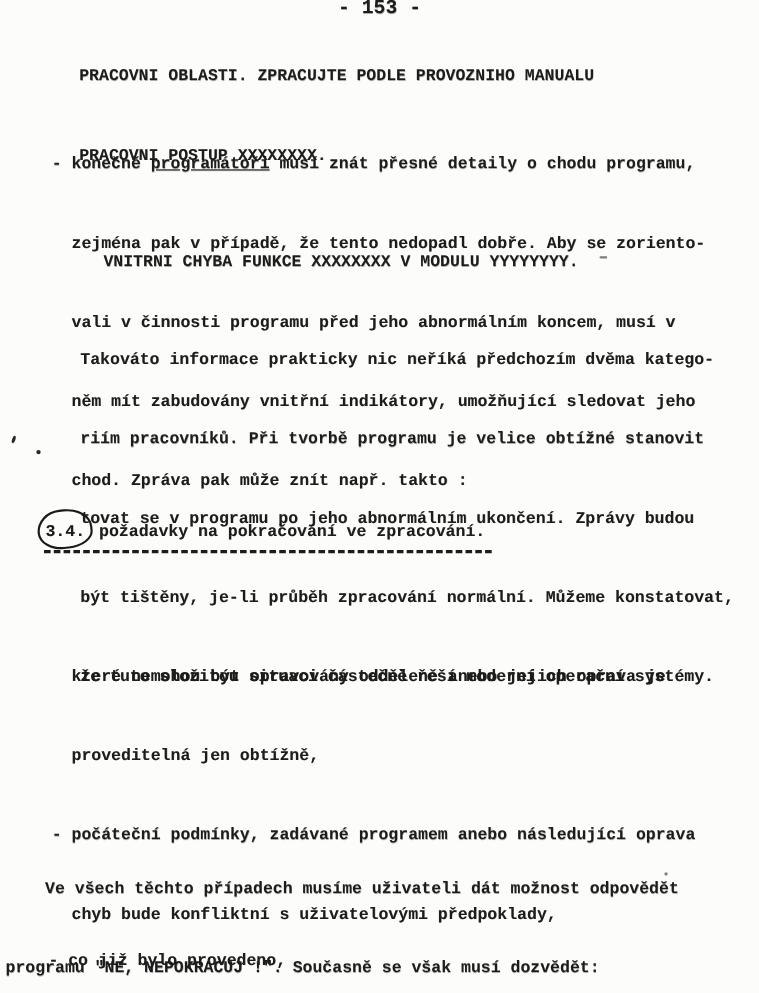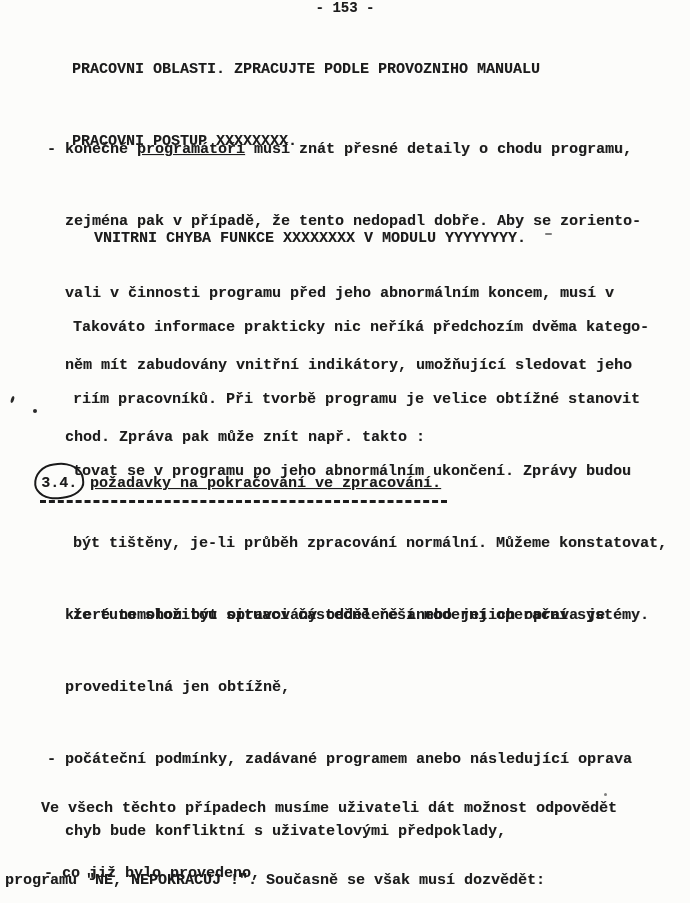--- a/index.html
+++ b/index.html
@@ -13,39 +13,39 @@
     font-weight: 700;
     font-size: 15px;
     line-height: 24px;
     color: #1c1c1c;
     overflow: hidden;
     text-shadow: 0.3px 0.3px 0 rgba(20,20,20,0.35);
   }
   .block { position: absolute; white-space: pre; }
   .line { white-space: pre; }
 
-  #page-number { top: 0px; left: 0; width: 100%; text-align: center; font-size: 14px; line-height: 16px; }
+  #page-number { top: 0px; left: 0; width: 100%; text-align: center; font-size: 18px; line-height: 16px; }
   #header      { top: 10px; left: 72px; }
   #bullets-1   { top: 90px;  left: 47px; }
   #error-line  { top: 227px; left: 73px; margin-left: 21px; }
   #para-categories { top: 268px; left: 73px; }
   #section-heading-row { top: 448px; left: 4px; }
   #para-prompt { top: 483px; left: 5px; }
   #bullets-2   { top: 556px; left: 47px; }
   #para-response { top: 749px; left: 5px; }
   #bullets-3   { top: 814px; left: 44px; }
 
   .u { text-decoration: underline; text-align: right; }
 
   .heading-underlined {
     display: inline-block;
     border-bottom: 3px dashed #1c1c1c;
     padding: 0 6px 4px 0;
   }
-  .heading-title { text-decoration: underline; }
+  .heading-title { }
   .num-circle {
     display: inline-block;
     border: 2.5px solid #1a1a1a;
     border-radius: 48% 55% 52% 50% / 60% 55% 45% 52%;
     padding: 7px 5px 1px 5px;
     margin: -12px 6px -6px -6px;
     transform: rotate(-6deg);
     background: transparent;
   }
   .num-circle > span { display: inline-block; transform: rotate(6deg); }

